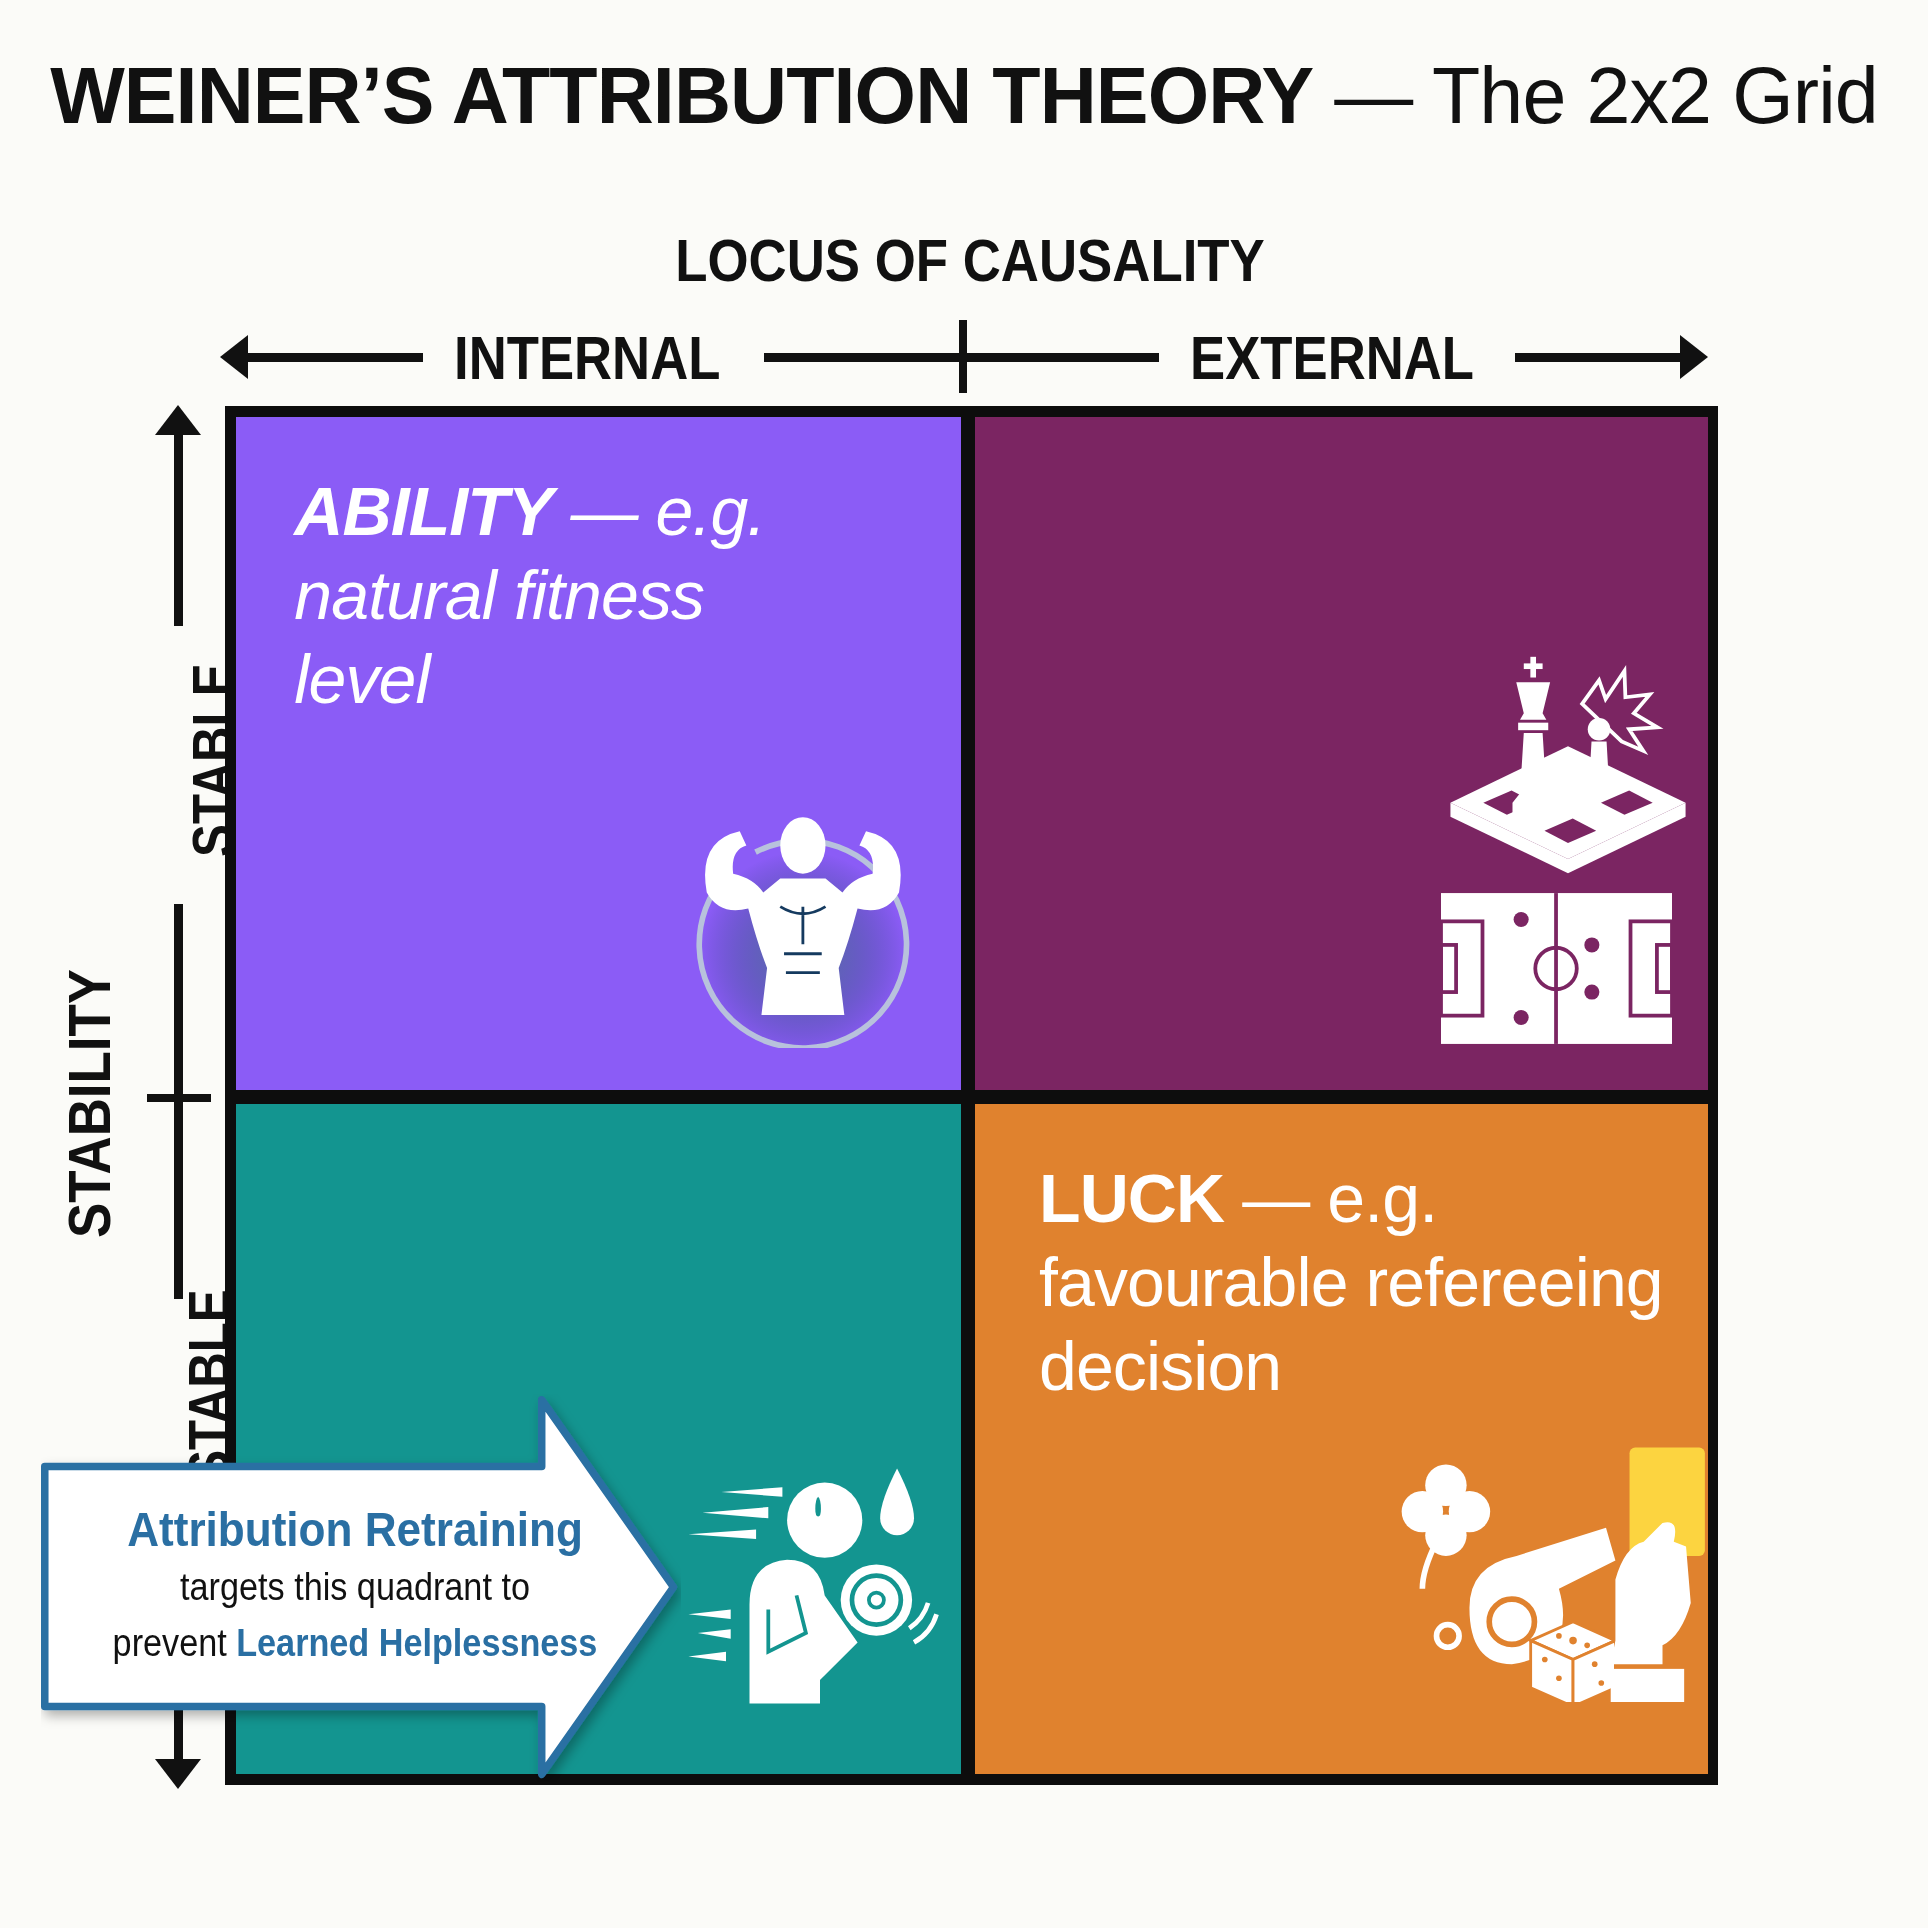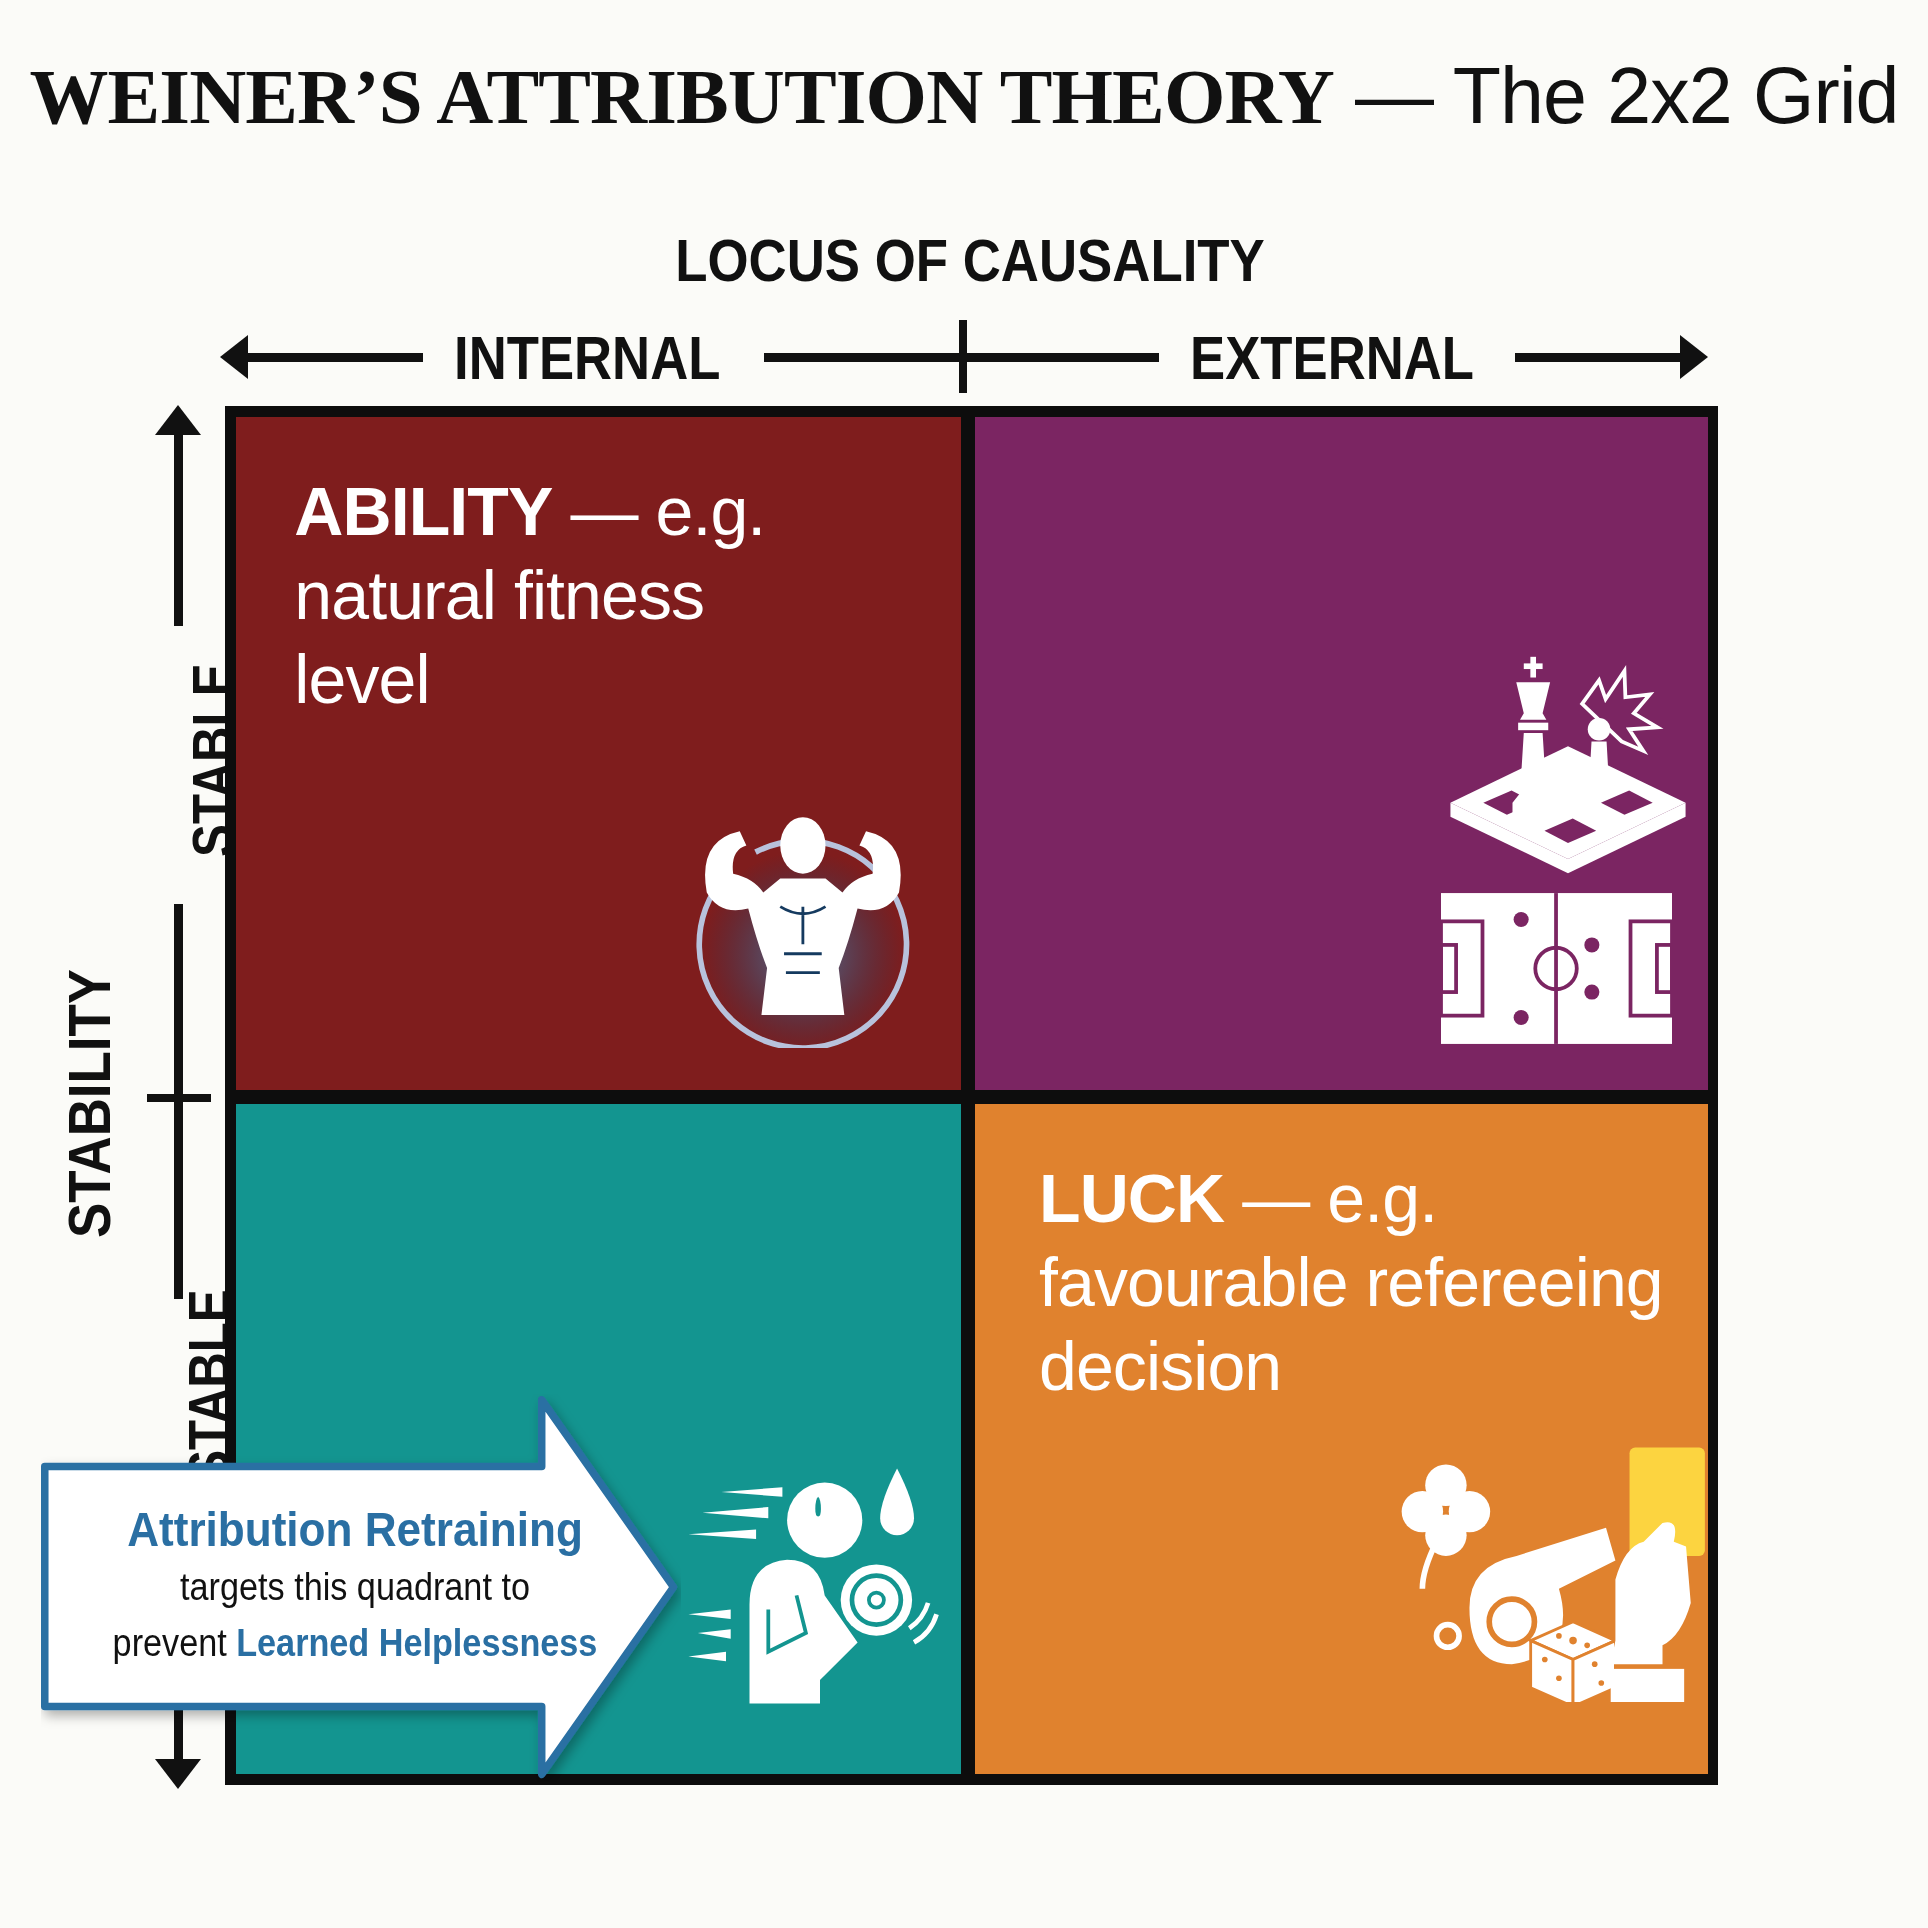--- a/index.html
+++ b/index.html
@@ -1,36 +1,36 @@
 <!DOCTYPE html>
 <html style="font-size:15px"><head>
 <meta charset="utf-8">
 <style>
   html, body { margin:0; padding:0; }
   body { width:1928px; height:1928px; background:#fbfbf8; position:relative; overflow:hidden; font-family:"Liberation Sans", "DejaVu Sans", sans-serif; }
   .title { position:absolute; left:0; width:1928px; top:49px; text-align:center; font-size:79px; line-height:94px; color:#111; white-space:nowrap; letter-spacing:-0.9px; }
-  .title .bold { font-weight:bold;font-family:Liberation Serif, serif; }
+  .title .bold { font-weight:bold; }
   .title .light { font-weight:normal; }
   .axis-title-x { position:absolute; left:0; width:1940px; top:226px; text-align:center; font-size:60px; font-weight:bold; color:#111; transform:scaleX(0.88); transform-origin:center; }
   .haxis { position:absolute; left:220px; top:320px; width:1488px; height:75px; }
   .hline { position:absolute; height:9.4px; background:#111; top:33px; }
   .hlabel { position:absolute; top:0; font-size:62px; font-weight:bold; color:#111; line-height:75px; transform:scaleX(0.85); transform-origin:left center; }
   .arrow-l { position:absolute; left:0; top:15px; width:0; height:0; border-top:22.6px solid transparent; border-bottom:22.6px solid transparent; border-right:28px solid #111; }
   .arrow-r { position:absolute; right:0; top:15px; width:0; height:0; border-top:22.6px solid transparent; border-bottom:22.6px solid transparent; border-left:28px solid #111; }
   .tick-v { position:absolute; left:739px; top:0; width:7.5px; height:73px; background:#111; }
   .vaxis { position:absolute; left:141px; top:405px; width:75px; height:1384px; }
   .vline { position:absolute; width:9.4px; background:#111; left:33px; }
   .arrow-u { position:absolute; left:14px; top:0; width:0; height:0; border-left:23.5px solid transparent; border-right:23.5px solid transparent; border-bottom:30px solid #111; }
   .arrow-d { position:absolute; left:14px; bottom:0; width:0; height:0; border-left:23.5px solid transparent; border-right:23.5px solid transparent; border-top:30px solid #111; }
   .tick-h { position:absolute; left:5.6px; top:689px; width:64px; height:7.5px; background:#111; }
   .vlabel { position:absolute; left:38px; font-size:58px; font-weight:bold; color:#111; white-space:nowrap; transform-origin:0 0; }
   .stability { position:absolute; left:55px; top:1238px; font-size:60px; font-weight:bold; color:#111; white-space:nowrap; transform:rotate(-90deg) scaleX(0.88); transform-origin:0 0; }
   .grid { position:absolute; left:225px; top:406px; width:1493px; height:1379px; background:#0d0d0d; }
   .quad { position:absolute; overflow:hidden; }
-  .q1 { left:11.3px; top:11.3px; width:725px; height:673px; background:#7f1d1d; }
+  .q1 { left:11.3px; top:11.3px; width:725px; height:673px; background:#8b5cf6;font-style:italic; }
   .q2 { left:750px; top:11.3px; width:733px; height:673px; background:#7b2562; }
   .q3 { left:11.3px; top:698px; width:725px; height:670px; background:#139590; }
   .q4 { left:750px; top:698px; width:733px; height:670px; background:#e0822e; }
   .qtext { position:absolute; left:58px; top:52px; width:659px; color:#fff; font-size:68px; line-height:84px; letter-spacing:-0.9px; }
   .qtext .head { font-weight:bold; }
   .qicon { position:absolute; }
   .callout { position:absolute; left:41px; top:1394px; width:640px; height:388px; }
   .callout svg { position:absolute; left:0; top:0; }
   .callout-text { position:absolute; left:7.5px; top:105px; width:612px; text-align:center; }
   .c1 { font-size:49px; font-weight:bold; color:#2a6fa3; line-height:60px; transform:scaleX(0.9); }

